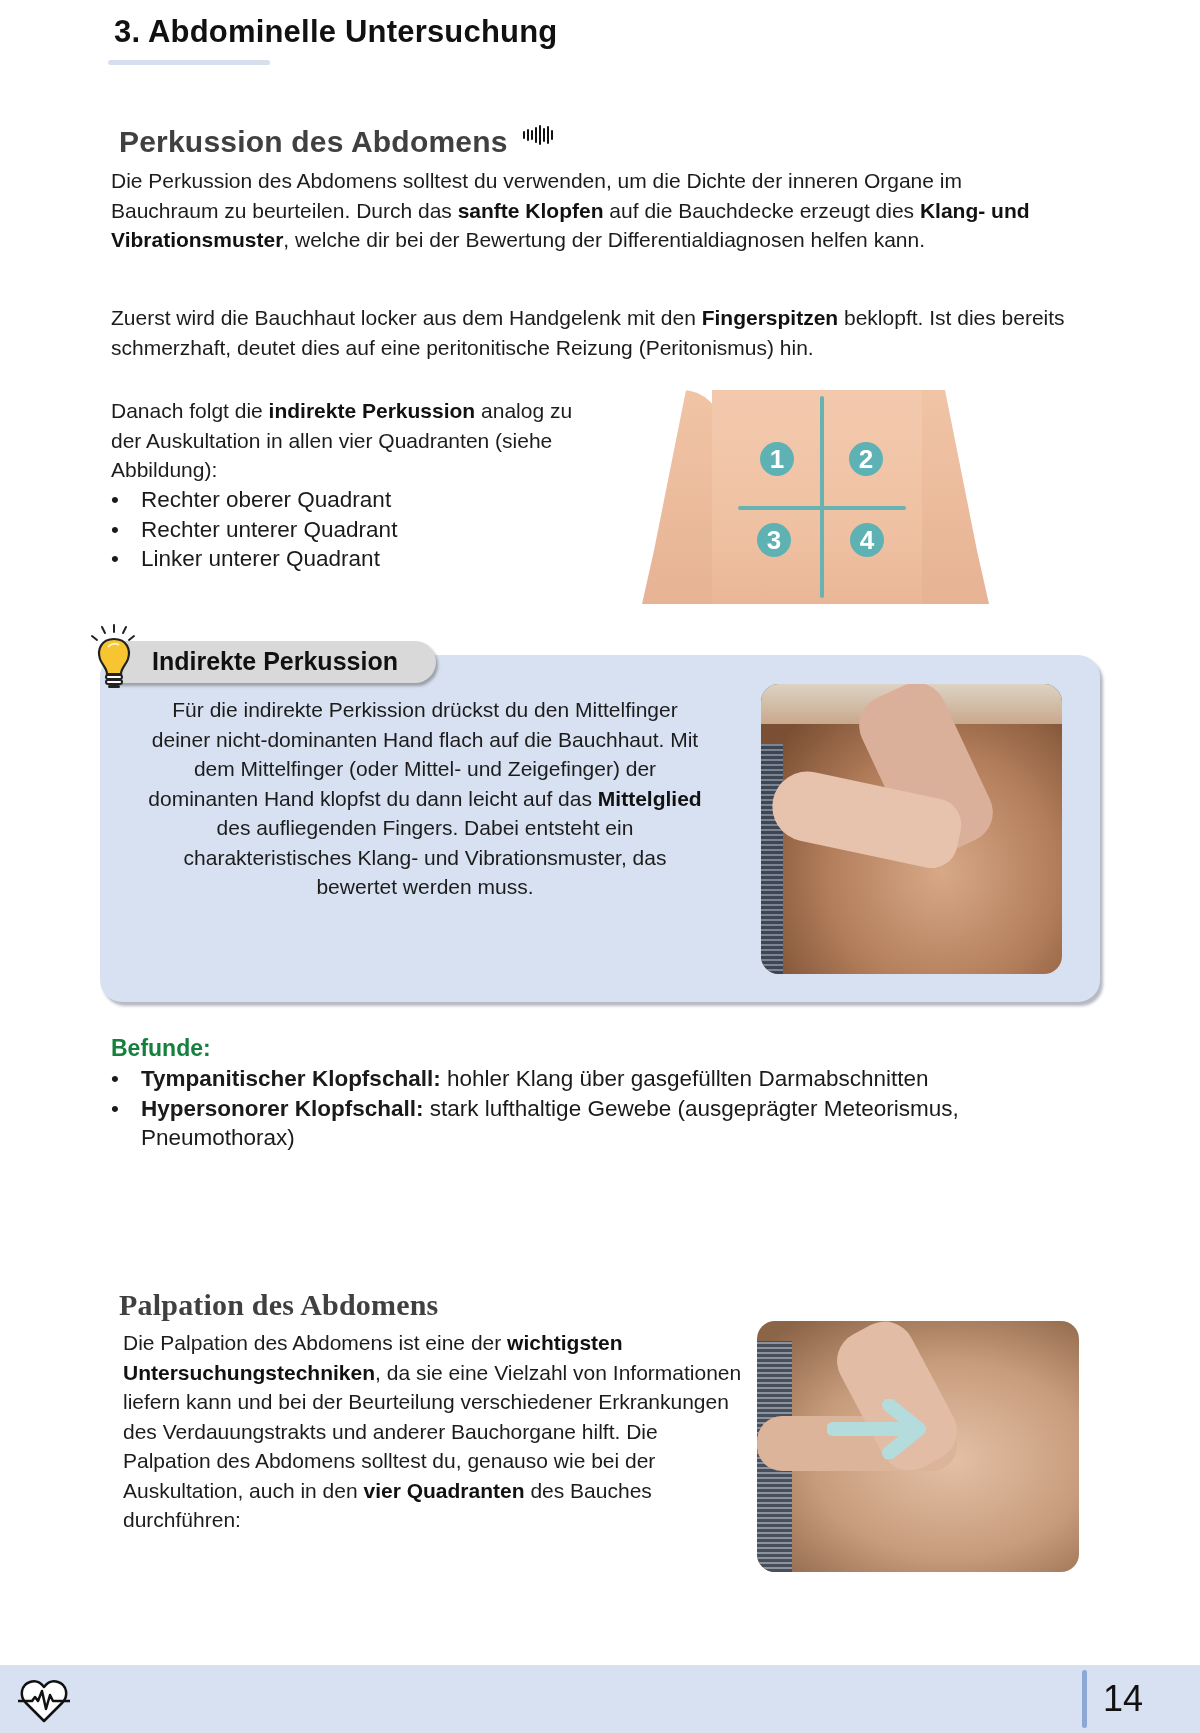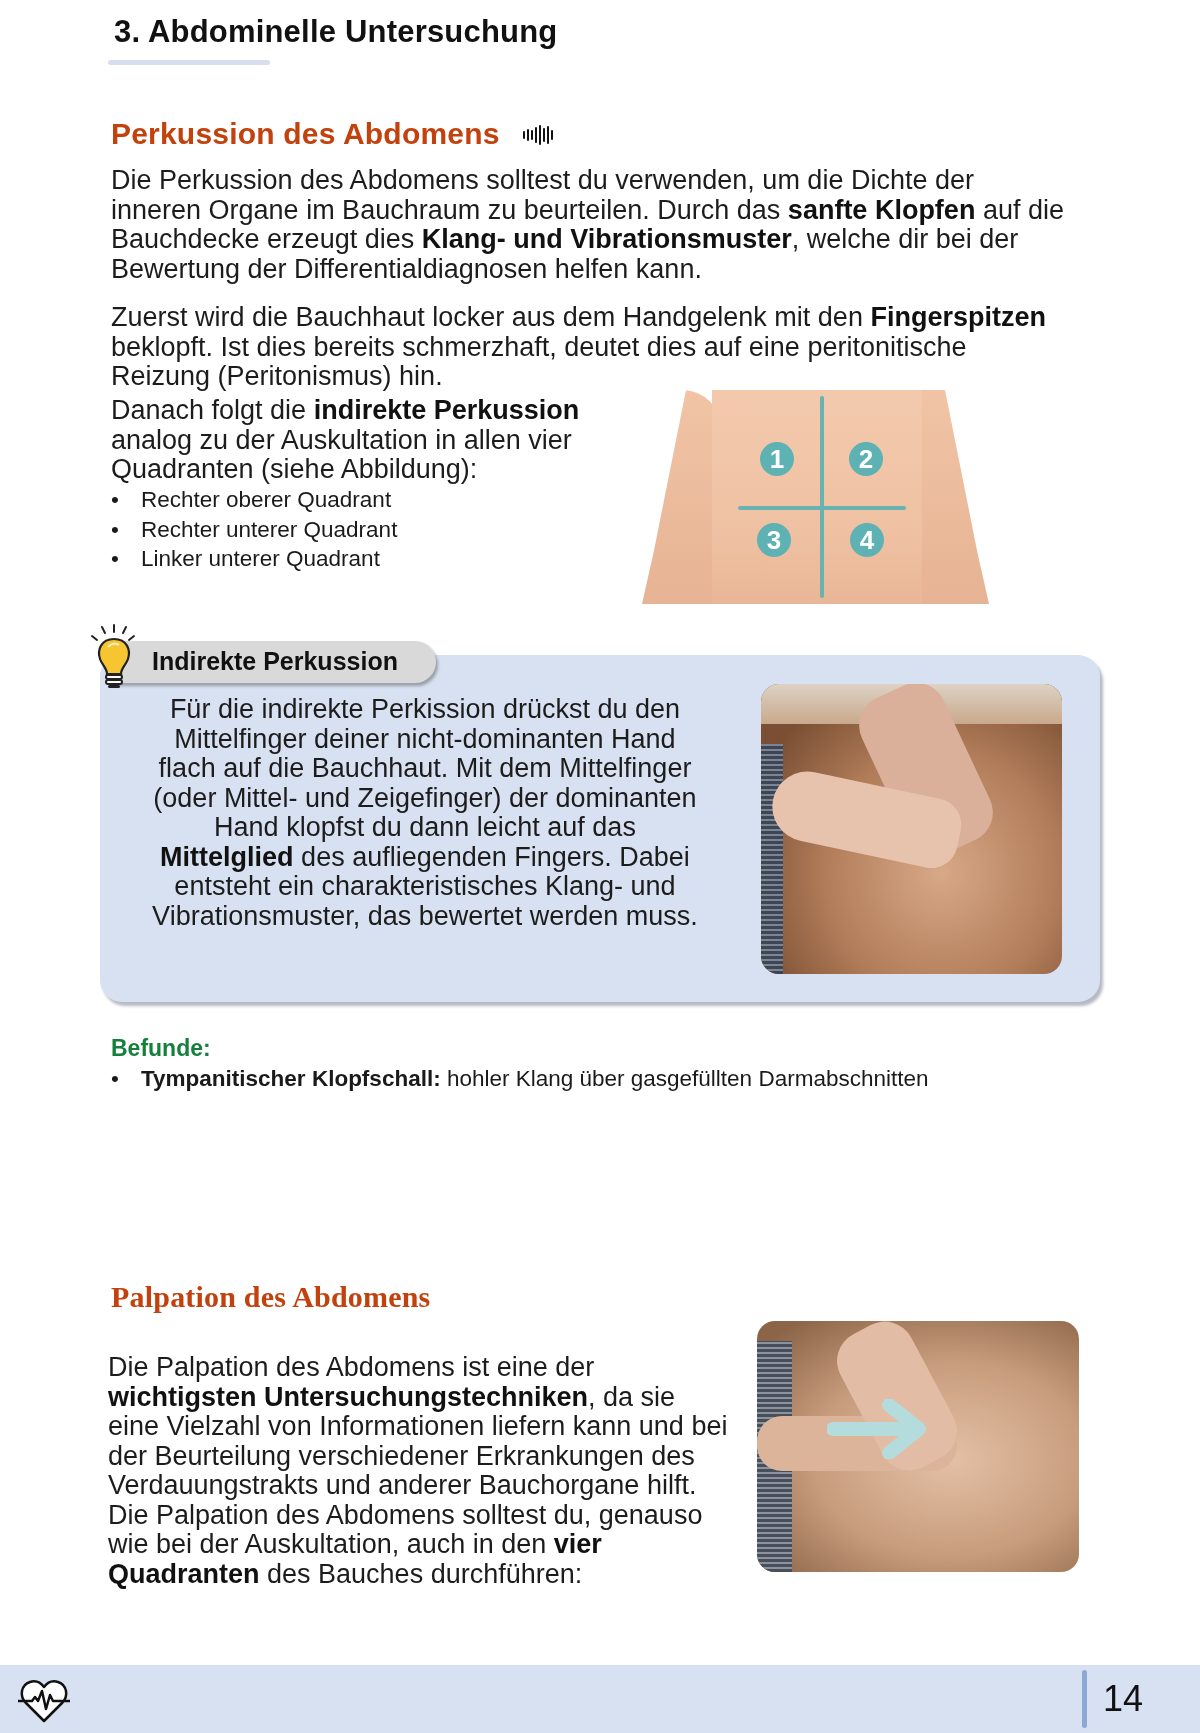--- a/index.html
+++ b/index.html
@@ -1,22 +1,22 @@
 <!DOCTYPE html>
 <html><head>
 <meta charset="utf-8">
 <style>
   html, body { margin:0; padding:0; }
   body { width:1200px; height:1733px; position:relative; background:#ffffff; overflow:hidden;
          font-family:"Liberation Sans", sans-serif; color:#1a1a1a; }
   .abs { position:absolute; }
   .page-title { left:114px; top:14px; font-size:31px; font-weight:bold; color:#111; margin:0; letter-spacing:0.2px; }
   .title-underline { left:108px; top:60px; width:162px; height:5px; border-radius:3px; background:#d7deee; }
-  .h2 { font-size:30px; font-weight:bold; color:#c2410c; margin:0; letter-spacing:0.2px; }
-  .p { font-size:27px; line-height:29.5px; margin:0; color:#1c1c1c; }
+  .h2 { font-size:30px; font-weight:bold; color:#404040; margin:8px; letter-spacing:0.2px; }
+  .p { font-size:21px; line-height:29.5px; margin:0; color:#1c1c1c; }
   .p b { font-weight:bold; color:#111; }
   ul.bul { list-style:none; margin:0; padding:0; }
   ul.bul li { position:relative; padding-left:30px; font-size:22.5px; line-height:29.5px; }
   ul.bul li::before { content:"•"; position:absolute; left:0; top:0; }
   .wave-icon { left:523px; top:124px; width:30px; height:22px; display:flex; align-items:center; gap:2px; }
   .wave-icon span { display:block; width:2px; background:#111; border-radius:1px; }
   
   .quad-fig { left:642px; top:390px; width:347px; height:214px; overflow:hidden; background:#fff; }
   .torso { position:absolute; left:70px; top:0; width:210px; height:214px; background:linear-gradient(180deg,#f3c9ad 0%,#f0c2a4 60%,#e9b797 100%); }
   .arm { position:absolute; top:0; width:80px; height:214px; background:linear-gradient(180deg,#f1c4a6,#e6b394); }
@@ -34,21 +34,21 @@
   .photo1 { left:761px; top:684px; width:301px; height:290px; border-radius:18px; overflow:hidden;
             background:radial-gradient(ellipse at 60% 65%, #d8a987 0%, #b27d5a 45%, #7a4f33 80%); }
   .photo1 .bg-top { position:absolute; left:0; top:0; width:100%; height:40px; background:linear-gradient(#ddd2c4,#c9a98c); }
   .photo1 .cloth { position:absolute; left:0; top:60px; width:22px; height:230px; background:repeating-linear-gradient(0deg,#3d4654 0 3px,#7d8592 3px 5px); }
   .photo1 .hand1 { position:absolute; left:10px; top:100px; width:190px; height:70px; background:#e7c2ad; border-radius:40px 30px 30px 40px; transform:rotate(12deg); }
   .photo1 .hand2 { position:absolute; left:120px; top:0; width:90px; height:170px; background:#dbb09a; border-radius:30px; transform:rotate(-25deg); }
   
   .befunde-label { left:111px; top:1035px; font-size:23px; font-weight:bold; color:#15803d; }
   .befunde-list { left:111px; top:1064px; width:1000px; }
   .palp-title { left:111px; top:1280px;font-family:Liberation Serif, serif; }
-  .palp-text { left:108px; top:1328px; width:620px;margin-top:25px; }
+  .palp-text { left:123px; top:1328px; width:620px; }
   .photo2 { left:757px; top:1321px; width:322px; height:251px; border-radius:18px; overflow:hidden;
             background:radial-gradient(ellipse at 60% 55%, #e4c0a6 0%, #c79c7c 50%, #8c6447 90%); }
   .photo2 .cloth { position:absolute; left:0; top:20px; width:35px; height:231px; background:repeating-linear-gradient(0deg,#474f5c 0 3px,#8c939d 3px 5px); }
   .photo2 .arm { position:absolute; left:0; top:95px; width:200px; height:55px; background:#dcb49a; border-radius:25px; clip-path:none; }
   .photo2 .hand { position:absolute; left:100px; top:0; width:80px; height:150px; background:#e2bca4; border-radius:30px; transform:rotate(-28deg); }
   .photo2 .arrow { position:absolute; left:70px; top:78px; width:110px; height:60px; }
   
   .footer { left:0; top:1665px; width:1200px; height:68px; background:#d8e1f1; }
   .heart-icon { left:16px; top:1677px; width:56px; height:48px; }
   .page-divider { left:1082px; top:1670px; width:5px; height:58px; background:#8ea8d5; border-radius:3px; }
@@ -113,20 +113,21 @@
 <div class="abs photo1">
   <div class="bg-top"></div>
   <div class="cloth"></div>
   <div class="hand2"></div>
   <div class="hand1"></div>
 </div>
 
 <div class="abs befunde-label">Befunde:</div>
 <ul class="abs bul befunde-list">
   <li><b>Tympanitischer Klopfschall:</b><span> hohler Klang über gasgefüllten Darmabschnitten</span></li>
+  <li style="width:960px"><b>Hypersonorer Klopfschall:</b><span> stark lufthaltige Gewebe (ausgeprägter Meteorismus, Pneumothorax)</span></li>
 </ul>
 
 <h2 class="abs h2 palp-title">Palpation des Abdomens</h2>
 <p class="abs p palp-text"><span>Die Palpation des Abdomens ist eine der </span><b>wichtigsten Untersuchungstechniken</b><span>, da sie eine Vielzahl von Informationen liefern kann und bei der Beurteilung verschiedener Erkrankungen des Verdauungstrakts und anderer Bauchorgane hilft. Die Palpation des Abdomens solltest du, genauso wie bei der Auskultation, auch in den </span><b>vier Quadranten</b><span> des Bauches durchführen:</span></p>
 <div class="abs photo2">
   <div class="cloth"></div>
   <div class="arm"></div>
   <div class="hand"></div>
   <svg class="arrow" viewBox="0 0 110 60">
     <path d="M6 30 L90 30 M62 6 L92 30 L62 54" fill="none" stroke="#b5dcdc" stroke-width="14" stroke-linecap="round" stroke-linejoin="round"></path>

